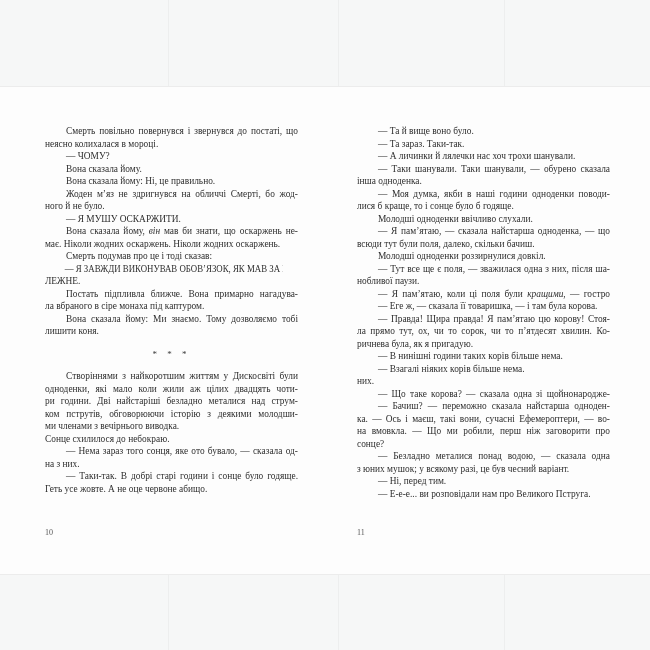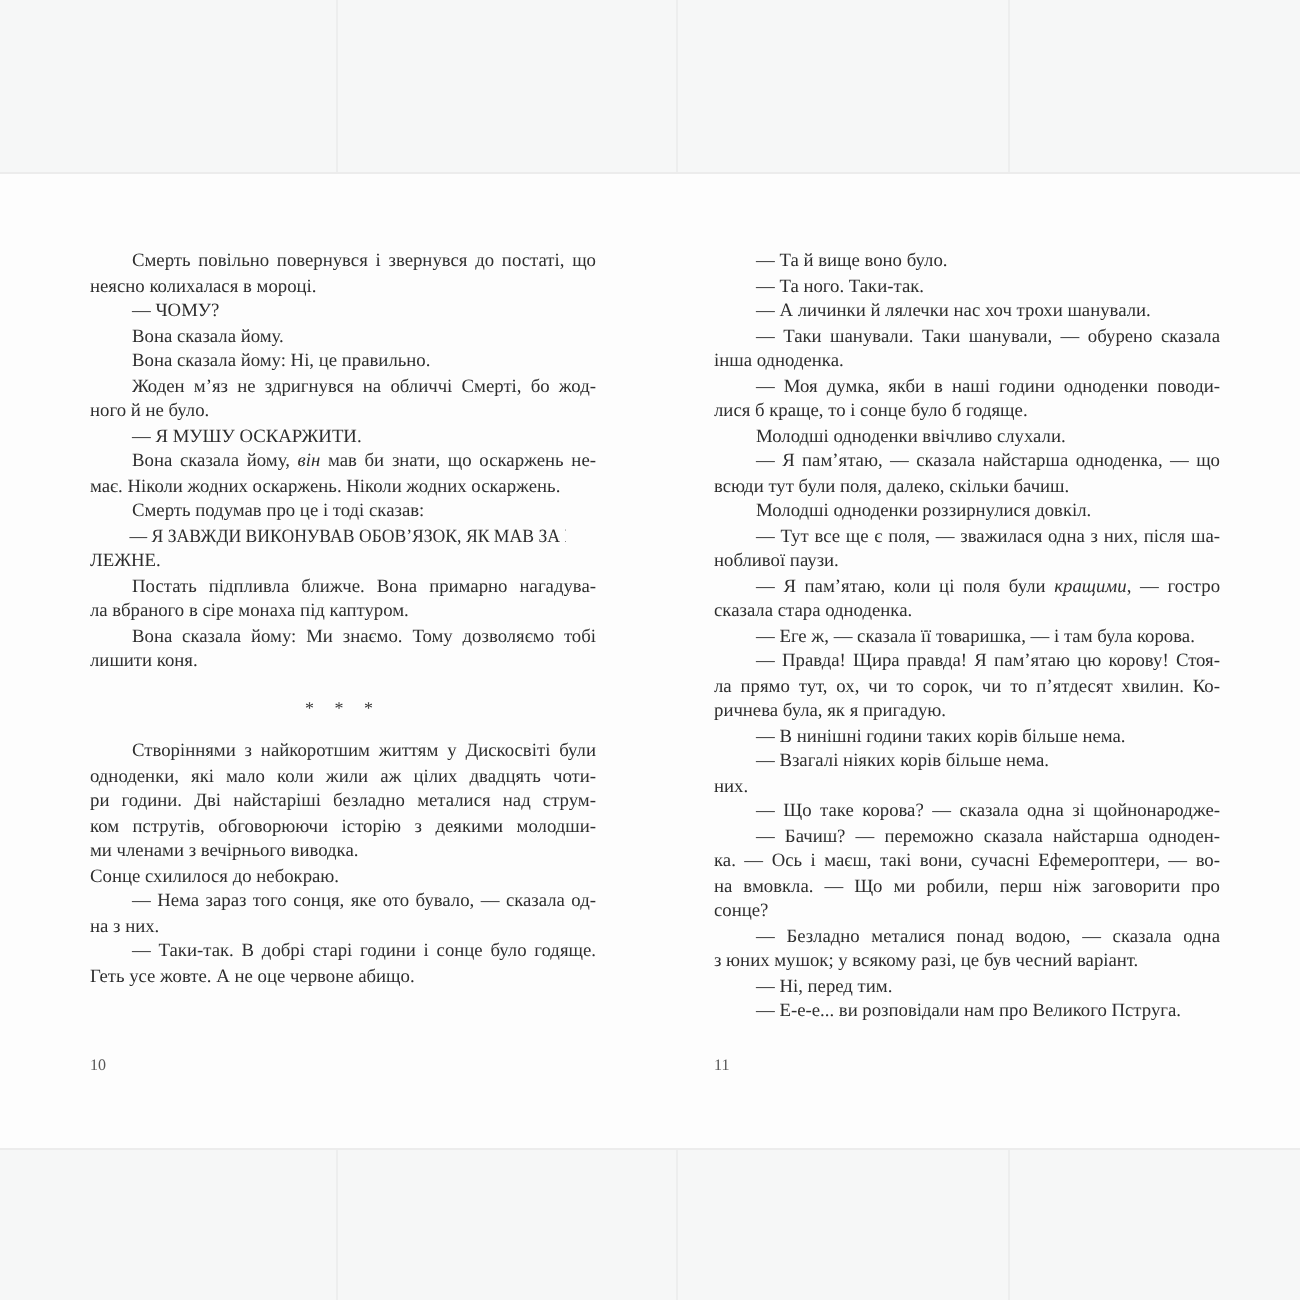--- a/index.html
+++ b/index.html
@@ -112,21 +112,21 @@
           </div>
         </div>
       <div class="pagenum">10</div>
     </div>
     <div class="page page-right">
       <div class="textcol">
           <div class="para">
             <div class="ln last ind">— Та й вище воно було.</div>
           </div>
           <div class="para">
-            <div class="ln last ind">— Та ного. Таки-так.</div>
+            <div class="ln last ind">— Та зараз. Таки-так.</div>
           </div>
           <div class="para">
             <div class="ln last ind">— А личинки й лялечки нас хоч трохи шанували.</div>
           </div>
           <div class="para">
             <div class="ln ind">— Таки шанували. Таки шанували, — обурено сказала</div>
             <div class="ln last">інша одноденка.</div>
           </div>
           <div class="para">
             <div class="ln ind">— Моя думка, якби в наші години одноденки поводи-</div>
@@ -141,21 +141,20 @@
           </div>
           <div class="para">
             <div class="ln last ind">Молодші одноденки роззирнулися довкіл.</div>
           </div>
           <div class="para">
             <div class="ln ind">— Тут все ще є поля, — зважилася одна з них, після ша-</div>
             <div class="ln last">нобливої паузи.</div>
           </div>
           <div class="para">
             <div class="ln ind"><span>— Я пам’ятаю, коли ці поля були </span><i>кращими</i><span>, — гостро</span></div>
-            <div class="ln last">сказала стара одноденка.</div>
           </div>
           <div class="para">
             <div class="ln last ind">— Еге ж, — сказала її товаришка, — і там була корова.</div>
           </div>
           <div class="para">
             <div class="ln ind">— Правда! Щира правда! Я пам’ятаю цю корову! Стоя-</div>
             <div class="ln">ла прямо тут, ох, чи то сорок, чи то п’ятдесят хвилин. Ко-</div>
             <div class="ln last">ричнева була, як я пригадую.</div>
           </div>
           <div class="para">

